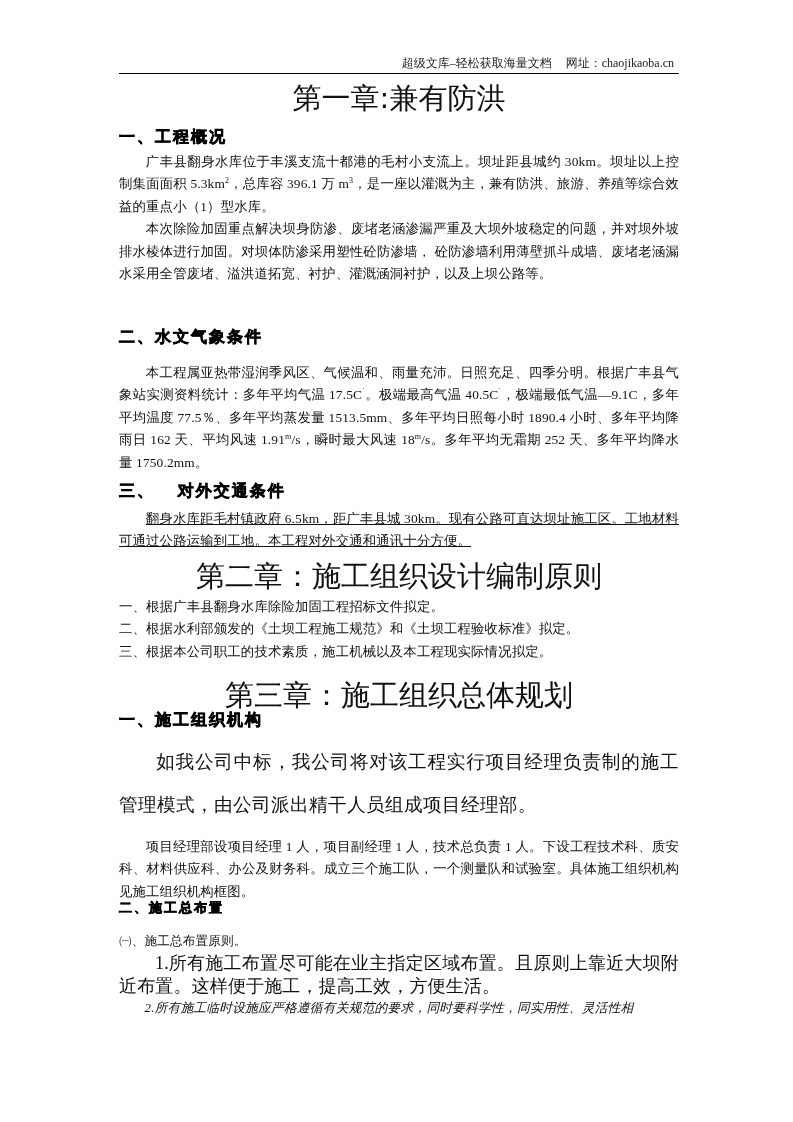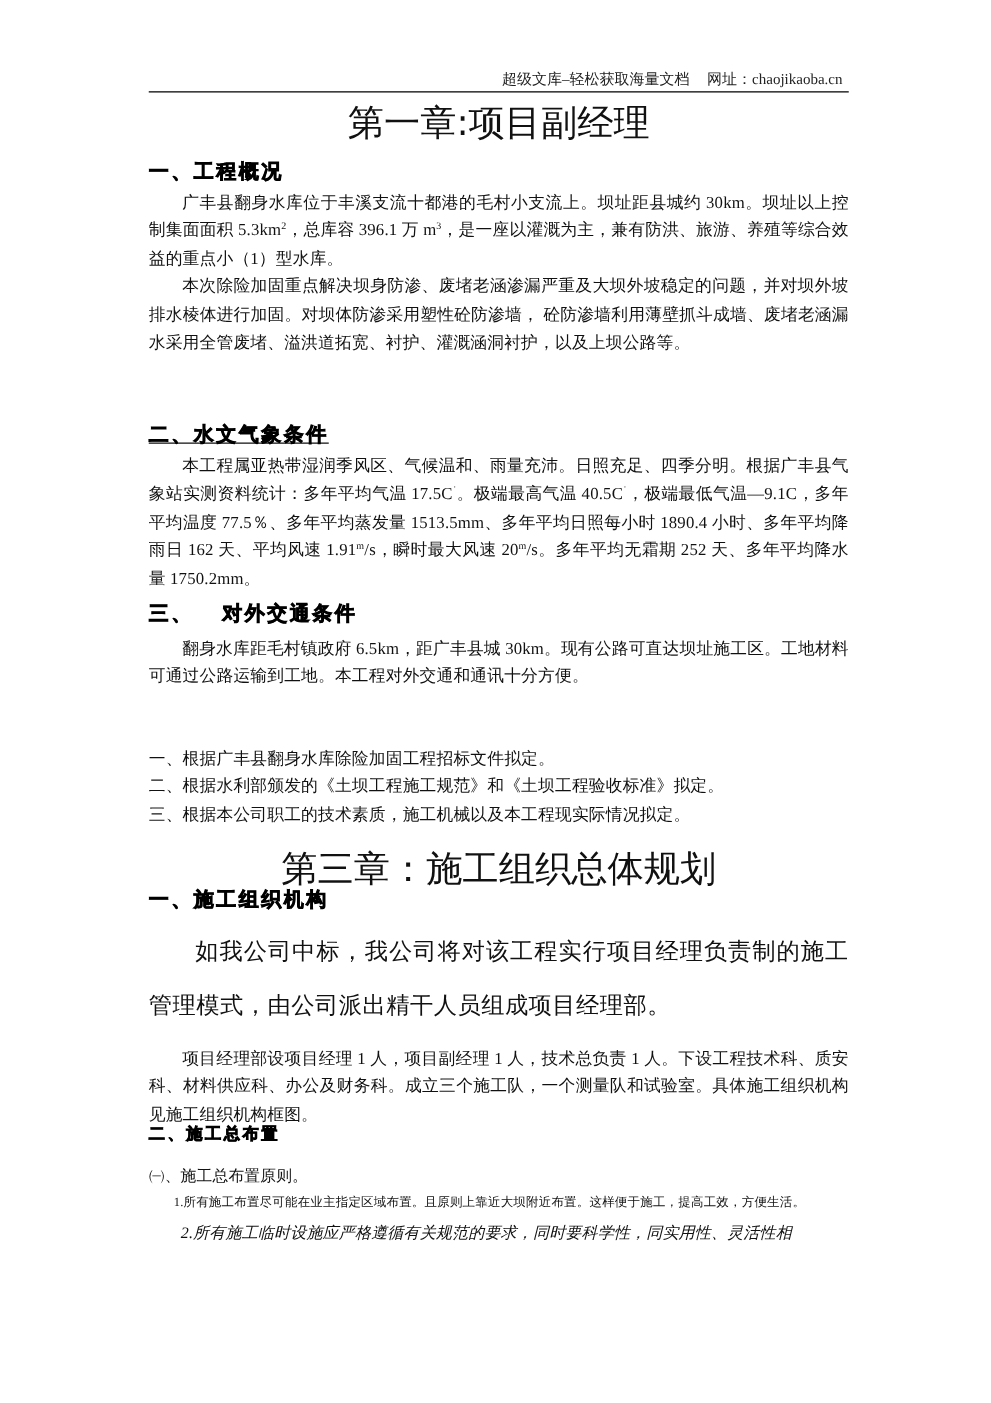--- a/index.html
+++ b/index.html
@@ -42,45 +42,48 @@
 <body>
 
 <div class="page serif">
 
   <div class="header-text serif">
     <span>超级文库–轻松获取海量文档</span><span class="gap"></span><span>网址：chaojikaoba.cn</span>
   </div>
   <div class="header-rule"></div>
 
   <div class="block" style="top:78px;">
-    <h1 class="chapter-title sans">第一章:项目副经理</h1>
+    <h1 class="chapter-title sans">第一章:兼有防洪</h1>
   </div>
 
   <div class="block" style="top:126px;">
     <h2 class="section-title sans">一、工程概况</h2>
   </div>
   <div class="block" style="top:151px;">
     <p class="para"><span>广丰县翻身水库位于丰溪支流十都港的毛村小支流上。坝址距县城约 30km。坝址以上控制集面面积 5.3km</span><sup>2</sup><span>，总库容 396.1 万 m</span><sup>3</sup><span>，是一座以灌溉为主，兼有防洪、旅游、养殖等综合效益的重点小（1）型水库。</span></p>
     <p class="para">本次除险加固重点解决坝身防渗、废堵老涵渗漏严重及大坝外坡稳定的问题，并对坝外坡排水棱体进行加固。对坝体防渗采用塑性砼防渗墙，  砼防渗墙利用薄壁抓斗成墙、废堵老涵漏水采用全管废堵、溢洪道拓宽、衬护、灌溉涵洞衬护，以及上坝公路等。</p>
   </div>
 
-  <div class="block" style="top:337px;text-decoration:underline;">
+  <div class="block" style="top:326px;">
     <h2 class="section-title sans">二、水文气象条件</h2>
   </div>
   <div class="block" style="top:362px;">
-    <p class="para"><span>本工程属亚热带湿润季风区、气候温和、雨量充沛。日照充足、四季分明。根据广丰县气象站实测资料统计：多年平均气温 17.5C</span><sup>˙</sup><span>。极端最高气温 40.5C</span><sup>˙</sup><span>，极端最低气温—9.1C，多年平均温度 77.5％、多年平均蒸发量 1513.5mm、多年平均日照每小时 1890.4 小时、多年平均降雨日 162 天、平均风速 1.91</span><sup>m</sup><span>/s，瞬时最大风速 20</span><sup>m</sup><span>/s。多年平均无霜期 252 天、多年平均降水量 1750.2mm。</span></p>
+    <p class="para"><span>本工程属亚热带湿润季风区、气候温和、雨量充沛。日照充足、四季分明。根据广丰县气象站实测资料统计：多年平均气温 17.5C</span><sup>˙</sup><span>。极端最高气温 40.5C</span><sup>˙</sup><span>，极端最低气温—9.1C，多年平均温度 77.5％、多年平均蒸发量 1513.5mm、多年平均日照每小时 1890.4 小时、多年平均降雨日 162 天、平均风速 1.91</span><sup>m</sup><span>/s，瞬时最大风速 18</span><sup>m</sup><span>/s。多年平均无霜期 252 天、多年平均降水量 1750.2mm。</span></p>
   </div>
 
   <div class="block" style="top:480px;">
     <h2 class="section-title sans" style="white-space:pre;">三、   对外交通条件</h2>
   </div>
-  <div class="block" style="top:508px;">
+  <div class="block" style="top:508px;text-decoration:underline;">
     <p class="para">翻身水库距毛村镇政府 6.5km，距广丰县城 30km。现有公路可直达坝址施工区。工地材料可通过公路运输到工地。本工程对外交通和通讯十分方便。</p>
   </div>
 
+  <div class="block" style="top:556px;">
+    <h1 class="chapter-title sans">第二章：施工组织设计编制原则</h1>
+  </div>
   <div class="block" style="top:596px;">
     <p class="para noindent">一、根据广丰县翻身水库除险加固工程招标文件拟定。</p>
     <p class="para noindent">二、根据水利部颁发的《土坝工程施工规范》和《土坝工程验收标准》拟定。</p>
     <p class="para noindent">三、根据本公司职工的技术素质，施工机械以及本工程现实际情况拟定。</p>
   </div>
 
   <div class="block" style="top:659px;margin-top:16px;">
     <h1 class="chapter-title sans">第三章：施工组织总体规划</h1>
   </div>
   <div class="block" style="top:709px;">
@@ -91,17 +94,17 @@
   </div>
   <div class="block" style="top:824px;margin-top:12px;">
     <p class="para">项目经理部设项目经理 1 人，项目副经理 1 人，技术总负责 1 人。下设工程技术科、质安科、材料供应科、办公及财务科。成立三个施工队，一个测量队和试验室。具体施工组织机构见施工组织机构框图。</p>
   </div>
 
   <div class="block" style="top:897px;">
     <h2 class="section-title sans" style="font-size:13px;">二、施工总布置</h2>
   </div>
   <div class="block" style="top:930px;">
     <p class="para noindent" style="font-size:12.6px;">㈠、施工总布置原则。</p>
-    <p class="para" style="font-size:10px;">1.所有施工布置尽可能在业主指定区域布置。且原则上靠近大坝附近布置。这样便于施工，提高工效，方便生活。</p>
+    <p class="para" style="font-size:18px;">1.所有施工布置尽可能在业主指定区域布置。且原则上靠近大坝附近布置。这样便于施工，提高工效，方便生活。</p>
     <p class="para" style="font-size:12.8px;font-style:italic;">2.所有施工临时设施应严格遵循有关规范的要求，同时要科学性，同实用性、灵活性相</p>
   </div>
 
 </div>
 
 </body></html>

